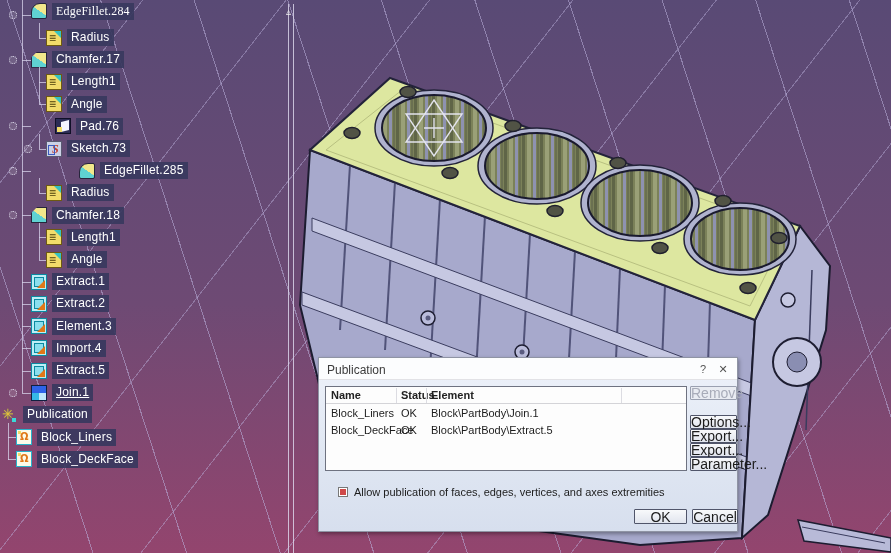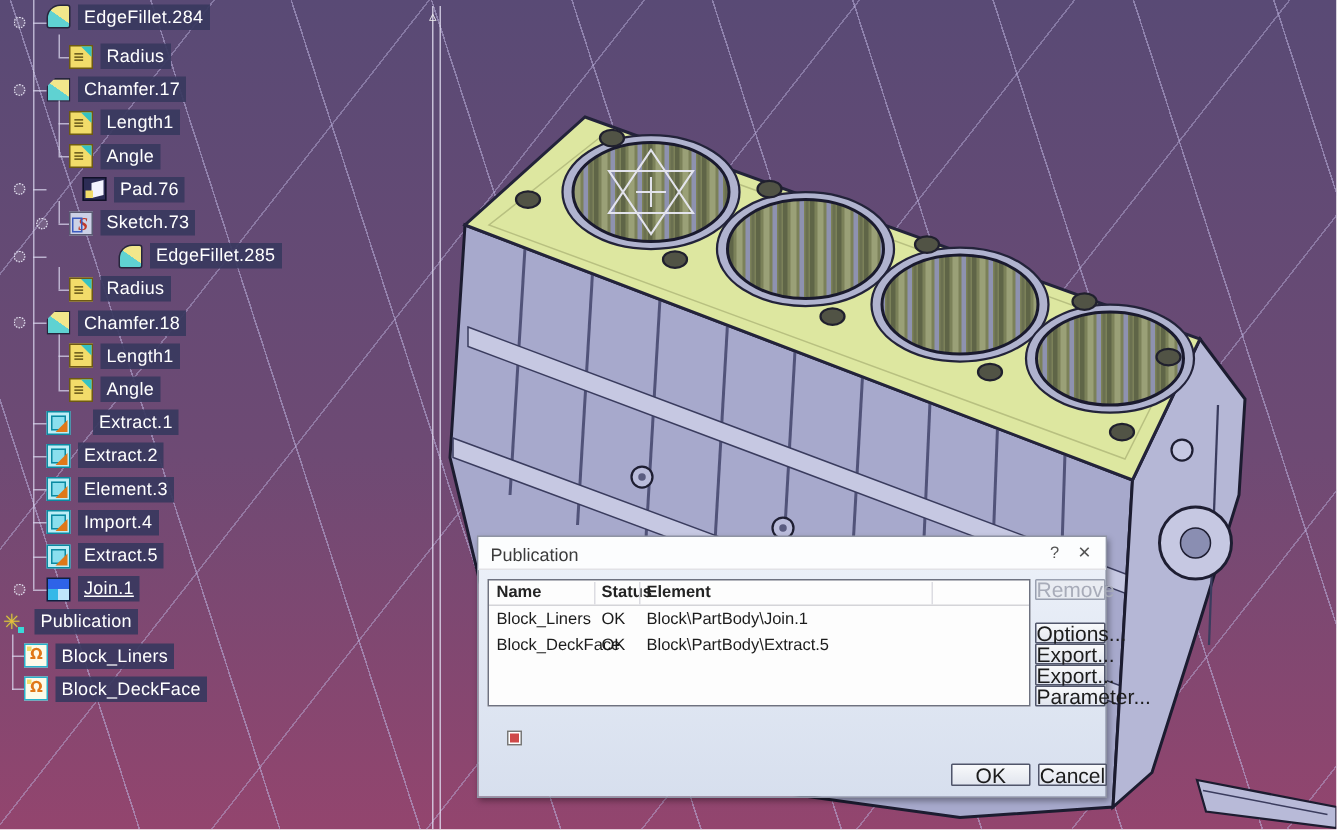--- a/index.html
+++ b/index.html
@@ -192,21 +192,21 @@
     </g>
 
     <g stroke="#e9e9f4" stroke-width="1.4" fill="none" opacity=".95">
       <polygon points="434,100 462,142 406,142"></polygon>
       <polygon points="434,156 406,114 462,114"></polygon>
       <path d="M434,118 L434,138 M424,128 L444,128"></path>
     </g>
   </svg>
 
   <div class="tree" id="tree">
-      <div class="tree-row" style="top: 2px; left: 31px;">
+      <div class="tree-row" style="top: 2px; left: 31px; font-family: Liberation Serif, serif;">
         <span class="ic ic-edgefillet"></span>
         <span class="tree-label">EdgeFillet.284</span>
       </div>
       <span class="expander" style="left: 9px; top: 11.3px;"></span>
       <div class="tree-row" style="top: 28.5px; left: 46px;">
         <span class="ic ic-parameter"></span>
         <span class="tree-label">Radius</span>
       </div>
       <div class="tree-row" style="top: 50.7px; left: 31px;">
         <span class="ic ic-chamfer"></span>
@@ -246,21 +246,21 @@
       </div>
       <span class="expander" style="left: 9px; top: 211.1px;"></span>
       <div class="tree-row" style="top: 228.3px; left: 46px;">
         <span class="ic ic-parameter"></span>
         <span class="tree-label">Length1</span>
       </div>
       <div class="tree-row" style="top: 250.5px; left: 46px;">
         <span class="ic ic-parameter"></span>
         <span class="tree-label">Angle</span>
       </div>
-      <div class="tree-row" style="top: 272.7px; left: 31px; gap: 10px;">
+      <div class="tree-row" style="top: 272.7px; left: 31px;">
         <span class="ic ic-extract"></span>
         <span class="tree-label">Extract.1</span>
       </div>
       <div class="tree-row" style="top: 294.9px; left: 31px;">
         <span class="ic ic-extract"></span>
         <span class="tree-label">Extract.2</span>
       </div>
       <div class="tree-row" style="top: 317.1px; left: 31px;">
         <span class="ic ic-extract"></span>
         <span class="tree-label">Element.3</span>
@@ -354,17 +354,18 @@
     </div>
 
     <div class="side-btn disabled" style="top:28px">Remove</div>
     <div class="side-btn" style="top:57px">Options...</div>
     <div class="side-btn" style="top:71px">Export...</div>
     <div class="side-btn" style="top:85px">Export...</div>
     <div class="side-btn" style="top:99px">Parameter...</div>
 
 
     <div class="dlg-check"></div>
+    <div class="dlg-check-label">Allow publication of faces, edges, vertices, and axes extremities</div>
 
     <div class="dlg-btn btn-ok">OK</div>
     <div class="dlg-btn btn-cancel">Cancel</div>
   </div>
 </div>
 
 </body></html>

